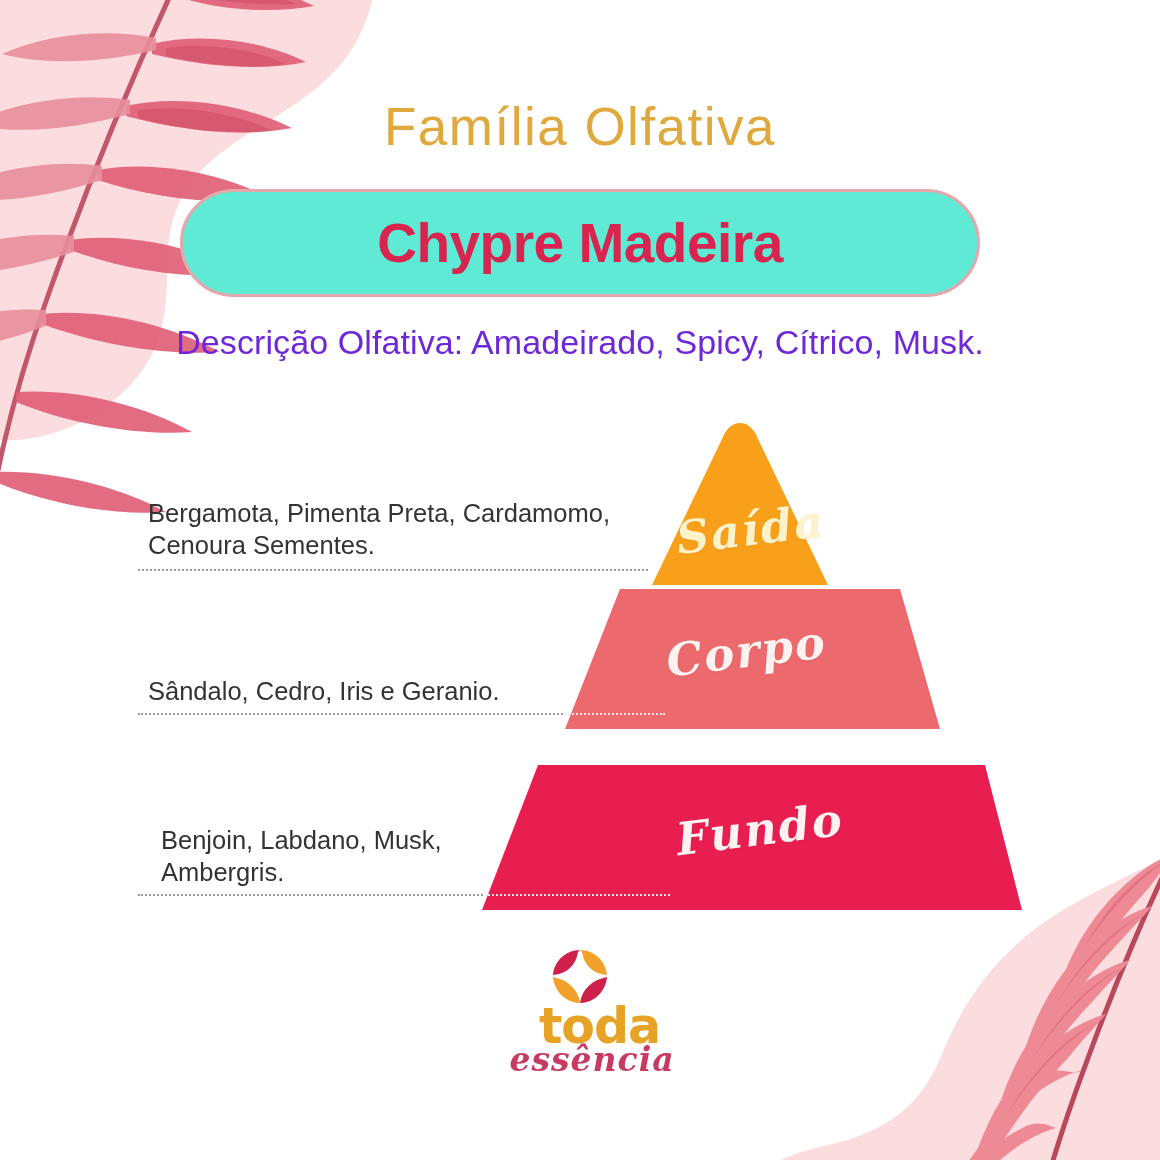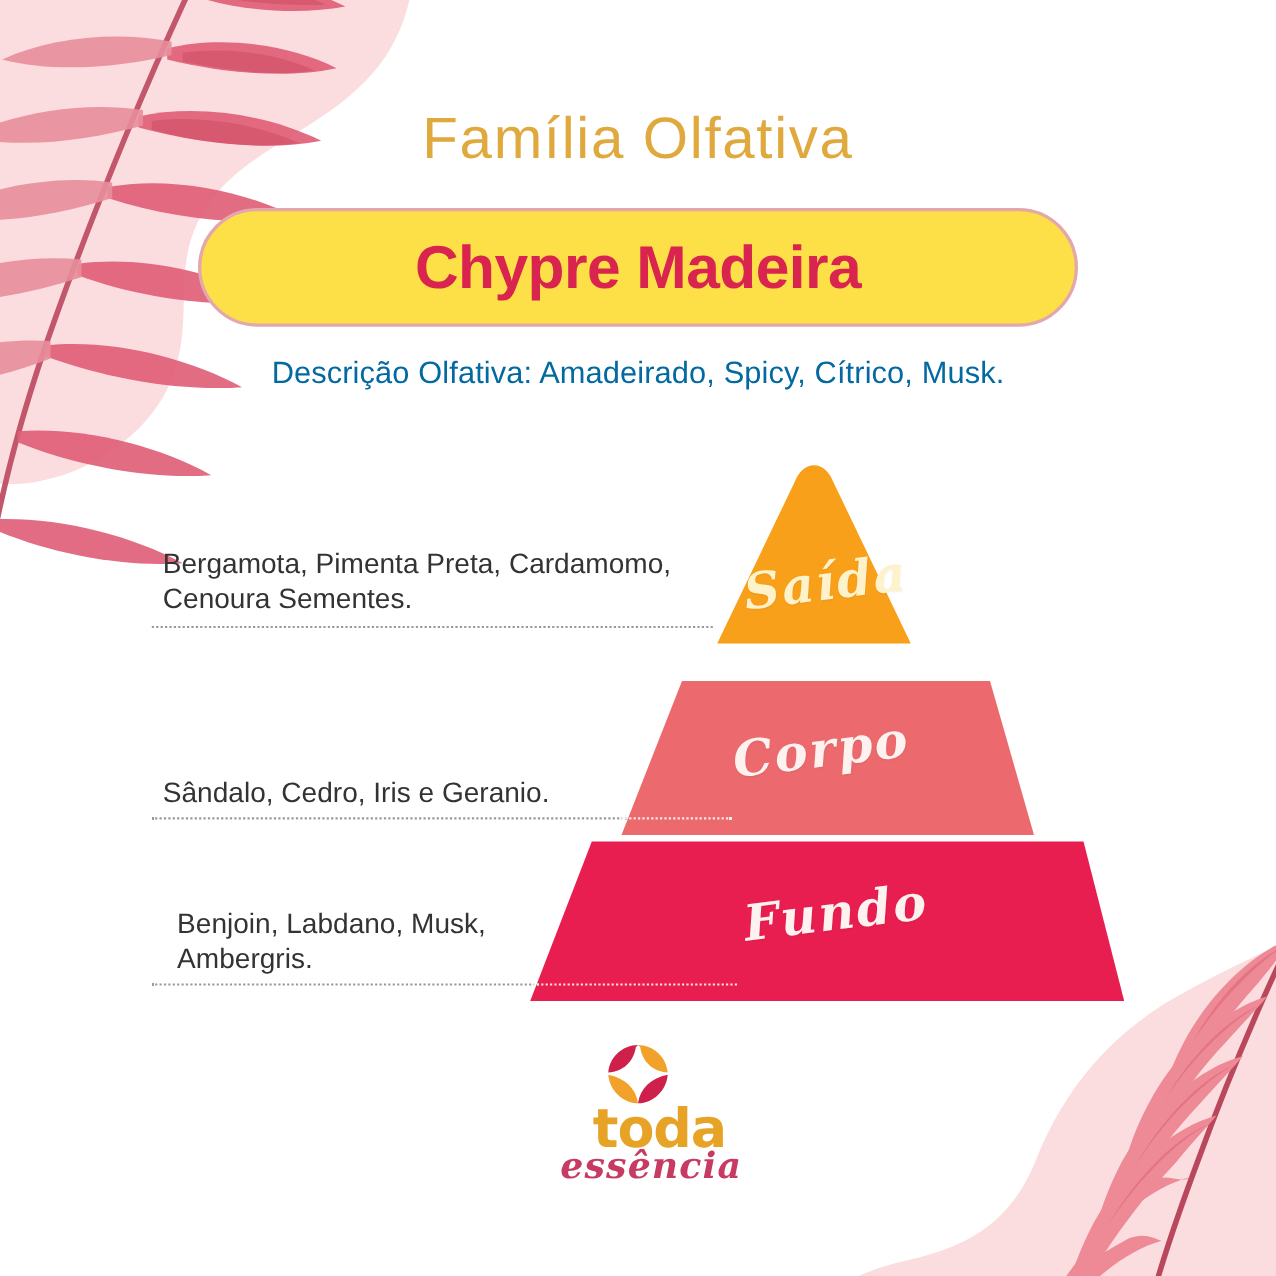--- a/index.html
+++ b/index.html
@@ -52,56 +52,56 @@
     color: #e0a93d;
     line-height: 1.0;
   }
   .name-pill {
     box-sizing: border-box;
     margin: 36px auto 0 auto;
     width: 800px;
     height: 108px;
     border: 3px solid #e3a7ac;
     border-radius: 60px;
-    background: #fde047;
+    background: #5eead4;
     display: flex;
     align-items: center;
     justify-content: center;
   }
   .name-pill-text {
     font-size: 55px;
     font-weight: 700;
     color: #d8244f;
     letter-spacing: -0.5px;
     line-height: 1;
   }
   .description {
     margin: 26px auto 0 auto;
-    font-size: 28px;
+    font-size: 34px;
     font-weight: 400;
-    color: #0369a1;
+    color: #6d28d9;
     letter-spacing: 0.1px;
   }
 
   
   .pyramid {
     position: absolute;
     left: 0;
     top: 400px;
     width: 1160px;
     height: 530px;
   }
 
   .level {
     position: absolute;
     left: 0;
     width: 1160px;
   }
   #level-top    { top: 15px;  height: 170px; }
-  #level-middle { top: 219px; height: 140px; }
+  #level-middle { top: 189px; height: 140px; }
   #level-base   { top: 365px; height: 145px; }
 
   .notes {
     position: absolute;
     box-sizing: border-box;
     font-size: 25.5px;
     color: #333333;
     line-height: 1.26;
     text-align: left;
     white-space: pre-line;

